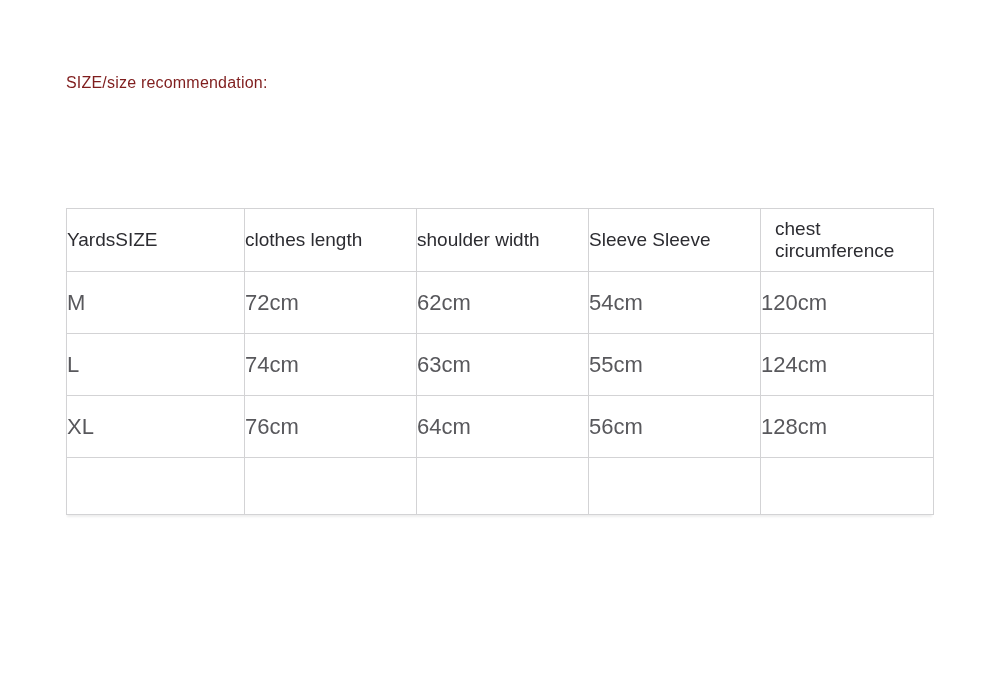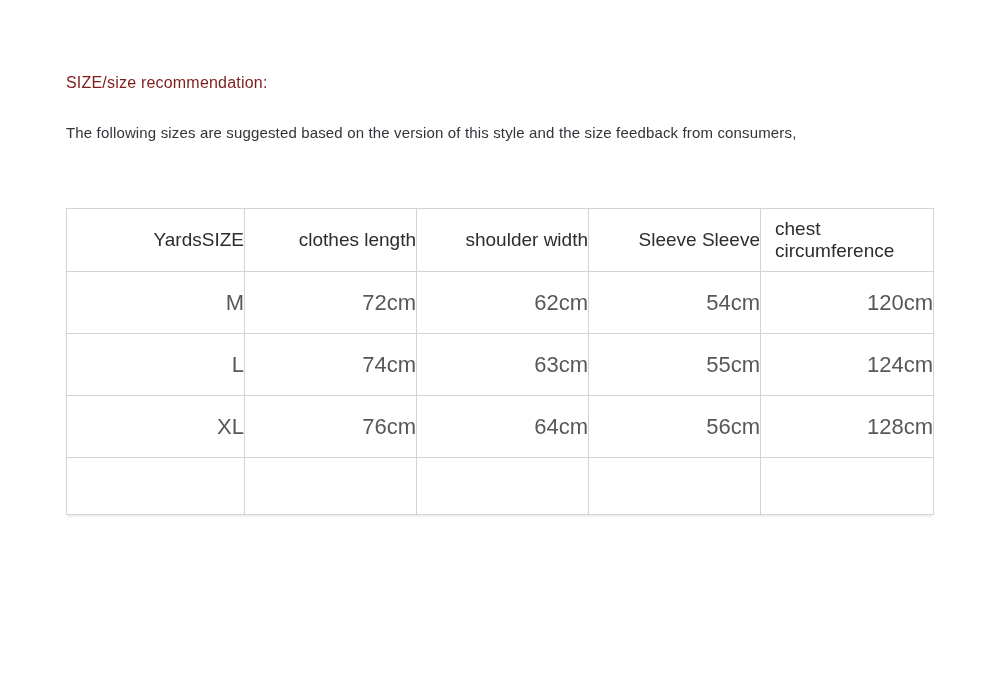--- a/index.html
+++ b/index.html
@@ -49,21 +49,21 @@
     letter-spacing: 0.3px;
   }
   table.size-table {
     border-collapse: collapse;
     table-layout: fixed;
     width: 867px;
     background: #ffffff;
   }
   .size-table th, .size-table td {
     border: 1px solid #d3d3d5;
-    text-align: right;
+    text-align: left;
     padding: 0;
     overflow: hidden;
   }
   .size-table th {
     height: 62px;
     font-weight: 400;
     font-size: 19px;
     color: #2c2c31;
     line-height: 1.15;
   }
@@ -80,21 +80,20 @@
   .size-table tr.empty-row td { height: 56px; }
 </style>
 </head>
 <body>
 
 <div class="canvas">
 
   <div class="page-title">SIZE/size recommendation:</div>
 
   <div class="desc" id="desc">
-      <div>The following sizes are suggested based on the version of this style and the size feedback from consumers,</div>
     </div>
 
   <div class="chart-wrap">
 
     <table class="size-table">
       <colgroup id="cols">
           <col style="width: 178px;">
           <col style="width: 172px;">
           <col style="width: 172px;">
           <col style="width: 172px;">

